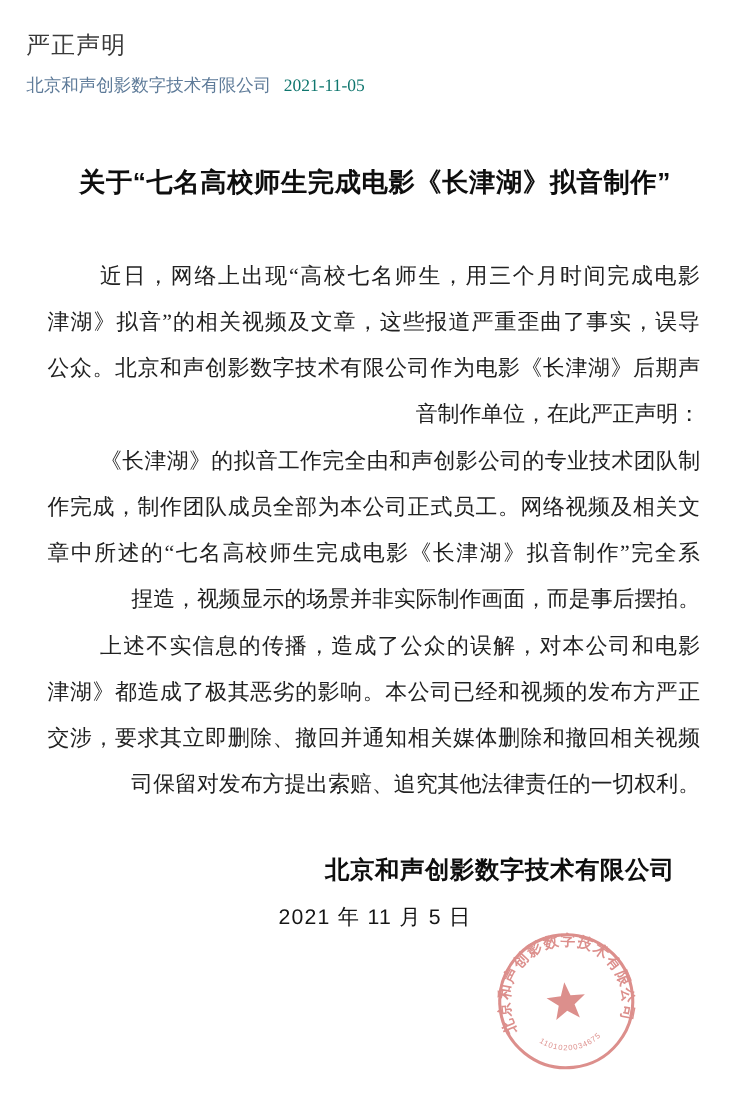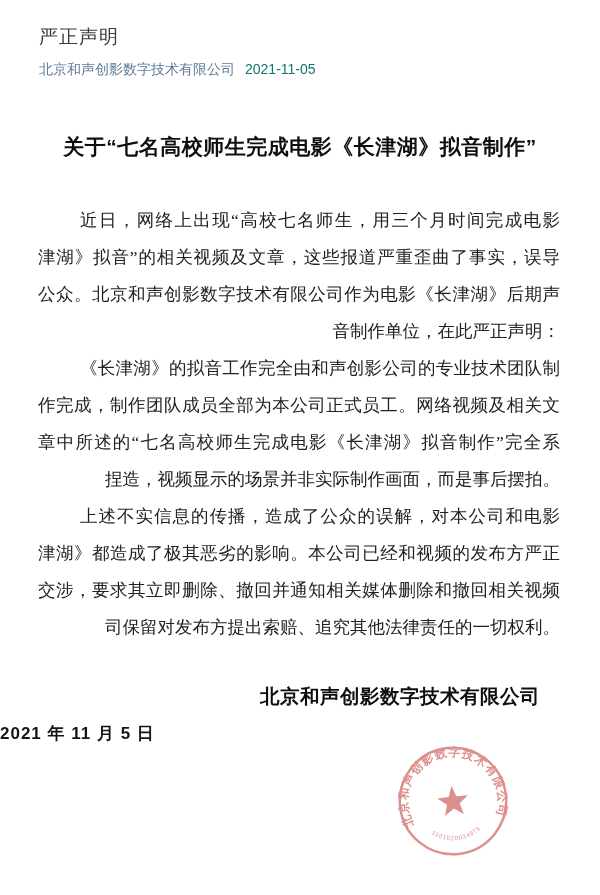--- a/index.html
+++ b/index.html
@@ -8,21 +8,21 @@
   }
   html,body{margin:0;padding:0;}
   body{
     width:600px;height:895px;background:#ffffff;overflow:hidden;
     font-family:"Liberation Sans","DejaVu Sans",sans-serif;
     position:relative;
   }
   .page{position:relative;width:600px;height:895px;background:#fff;}
 
   
-  .header{padding:26px 25px 0 39px;}
+  .header{padding:26px 25px 0 21px;font-family:Liberation Serif, serif;}
   .page-title{
     margin:0;font-size:19px;line-height:22px;font-weight:500;
     color:#3a3a3a;letter-spacing:1px;
   }
   .meta{margin-top:13px;font-size:14px;line-height:17px;}
   .publisher{color:var(--publisher-color);margin-right:10px;cursor:pointer;}
   .pub-date{color:#0f766e;}
 
   
   .letter{position:absolute;left:0;top:128px;width:600px;}
@@ -43,22 +43,22 @@
   .line.fill{text-align:justify;text-align-last:justify;text-justify:inter-character;}
   .line.indent{text-indent:42px;}
 
   
   .sign{margin-top:39px;position:relative;z-index:2;}
   .sign-company{
     text-align:right;padding-right:60px;font-weight:700;
     font-size:19.5px;line-height:22px;color:#0e0e0e;letter-spacing:0.5px;
   }
   .sign-date{
-    margin-top:17px;text-align:left;
-    font-weight:700;font-size:17px;line-height:19px;color:#151515;
+    margin-top:17px;text-align:center;
+    font-weight:400;font-size:17px;line-height:19px;color:#151515;
     letter-spacing:1px;
   }
 
   
   .seal{
     position:absolute;left:396px;top:744px;width:114px;height:114px;
     opacity:0.6;z-index:1;pointer-events:none;
   }
   .seal .stroke{stroke:var(--seal-color);fill:none;}
   .seal .fill-red{fill:var(--seal-color);}

